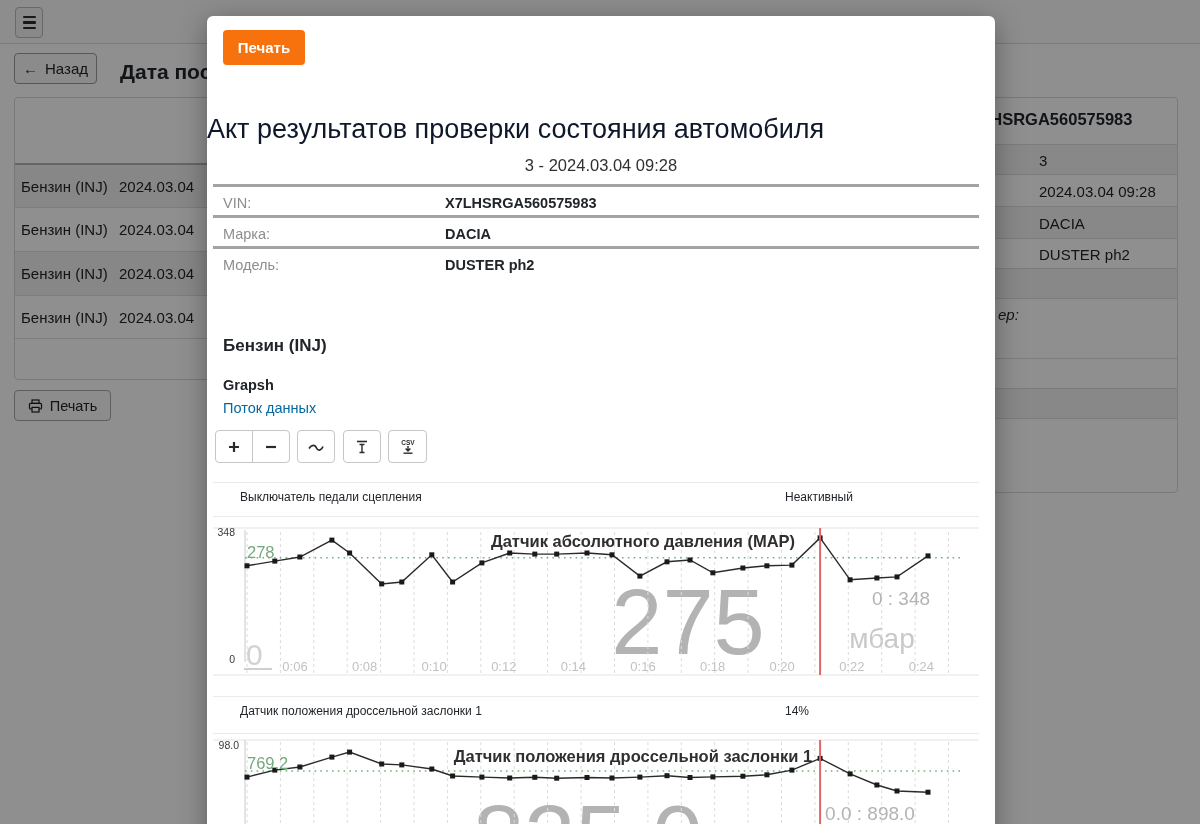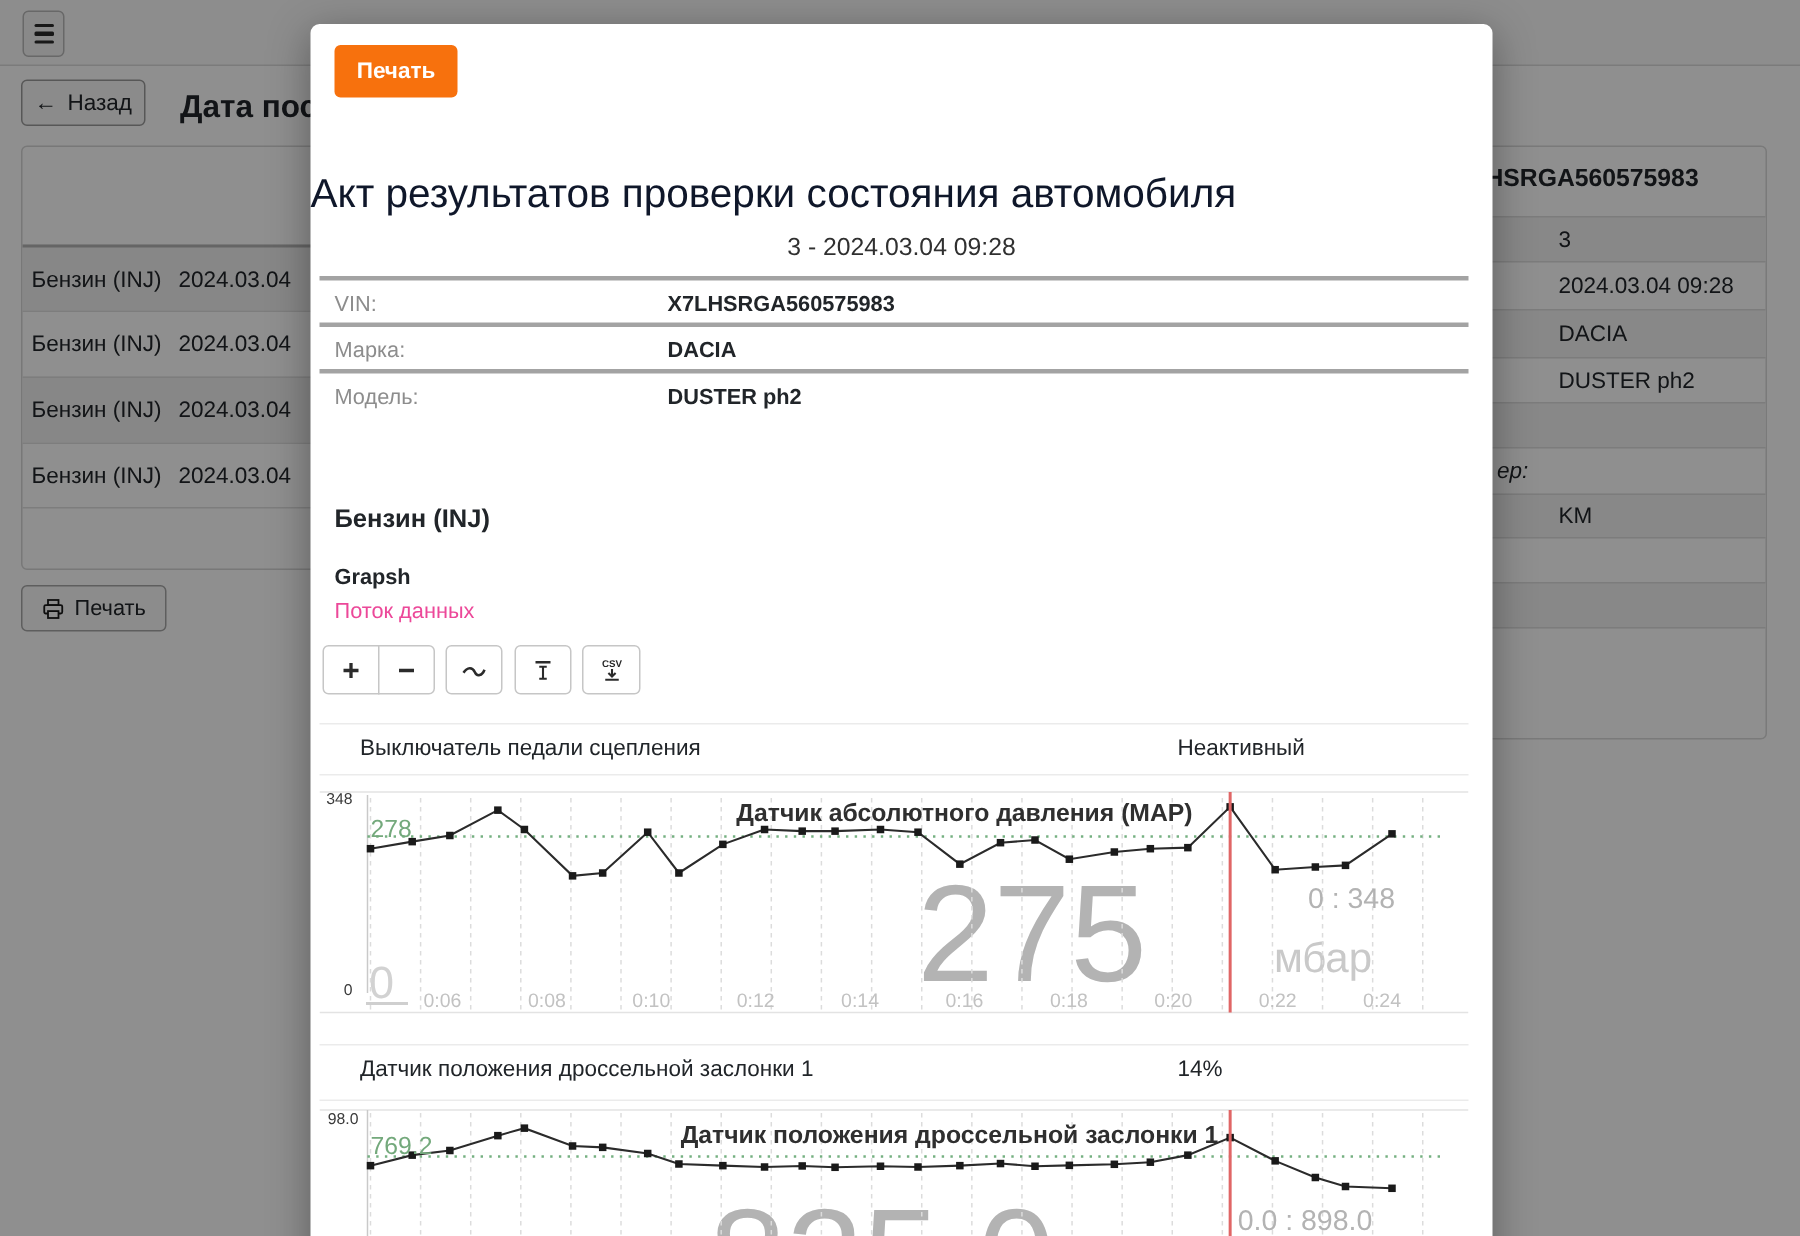--- a/index.html
+++ b/index.html
@@ -55,28 +55,28 @@
     font-size:15px; font-weight:bold; cursor:pointer; }
   .m-title { position:absolute; left:0; top:98px; width:100%; text-align:left;
     font-size:27px; color:#0f172a; }
   .m-subtitle { position:absolute; left:0; top:140px; width:100%; text-align:center;
     font-size:16.5px; color:#303030; }
   .info-row { position:absolute; left:6px; width:766px; height:31px; border-top:3px solid #a3a3a3; }
   .info-row .il { position:absolute; left:10px; top:8px; font-size:14.5px; color:#8d8d8d; }
   .info-row .iv { position:absolute; left:232px; top:8px; font-size:14.5px; font-weight:bold; color:#212529; }
   .fuel-h   { position:absolute; left:16px; top:320px; font-size:17px; font-weight:bold; color:#212529; }
   .graph-h  { position:absolute; left:16px; top:361px; font-size:14.5px; font-weight:bold; color:#212529; }
-  .stream   { position:absolute; left:16px; top:384px; font-size:14.5px; color:#ec4899; }
+  .stream   { position:absolute; left:16px; top:384px; font-size:14.5px; color:#0369a1; }
 
   .tbtn { position:absolute; top:414px; height:33px; background:#fff; border:1px solid #c6c6c6;
     border-radius:4px; cursor:pointer; display:flex; align-items:center; justify-content:center; padding:0; }
   .tbtn svg { display:block; }
 
   .mdivider { position:absolute; left:6px; width:766px; height:0; border-top:1px solid #ebebeb; }
-  .param { position:absolute; left:0; width:908px; height:34px; font-size:15px; color:#212529; }
+  .param { position:absolute; left:0; width:908px; height:34px; font-size:12px; color:#212529; }
   .param .pname { position:absolute; left:33px; top:8px; }
   .param .pval  { position:absolute; left:578px; top:8px; }
 
   .chart-svg { position:absolute; left:6px; overflow:hidden; }
   svg text { font-family:"Liberation Sans", sans-serif; }
 </style>
 </head>
 <body>
 
 <div class="page">
@@ -133,23 +133,20 @@
       </div>
     <div class="vc-row stripe" style="top:108px;height:32px;">
       <span class="val">DACIA</span>
       </div>
     <div class="vc-row" style="top:140px;height:30px;">
       <span class="val">DUSTER ph2</span>
       </div>
     <div class="vc-row stripe" style="top:170px;height:30px;"></div>
     <div class="vc-row" style="top:200px;height:31px;">
       <span class="vc-label-frag">ер:</span>
-      </div>
-    <div class="vc-row stripe" style="top:231px;height:29px;">
-      <span class="val">KM</span>
       </div>
     <div class="vc-row" style="top:260px;height:30px;"></div>
     <div class="vc-row stripe" style="top:290px;height:31px;border-bottom:1px solid #dedede;"></div>
   </div>
 </div>
 
 <div class="overlay"></div>
 
 <div class="modal">
   <button class="print-btn">Печать</button>

